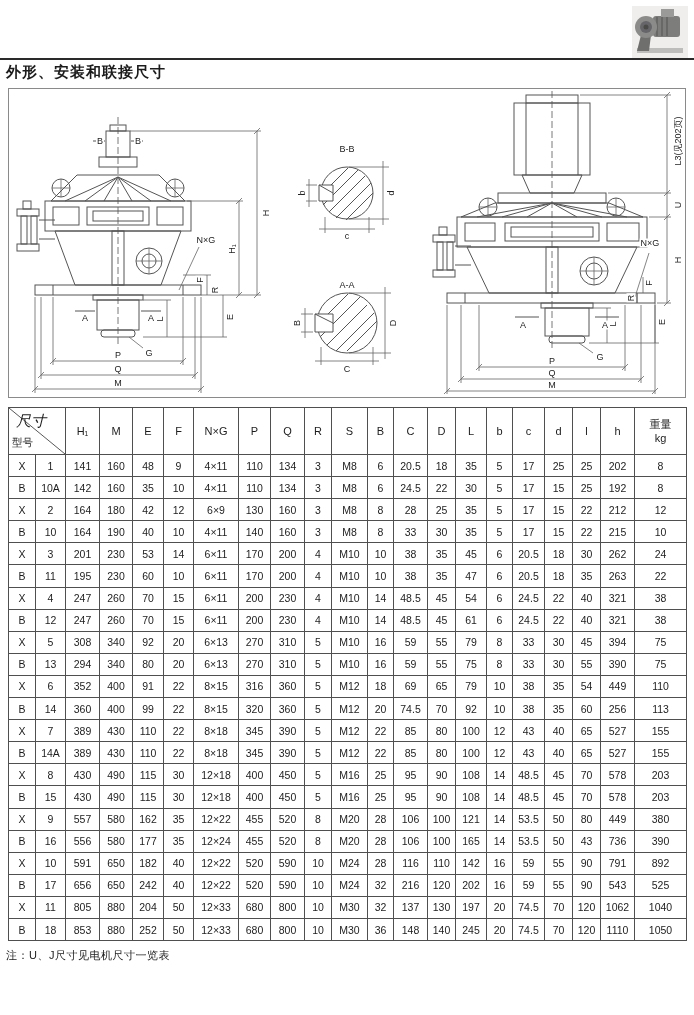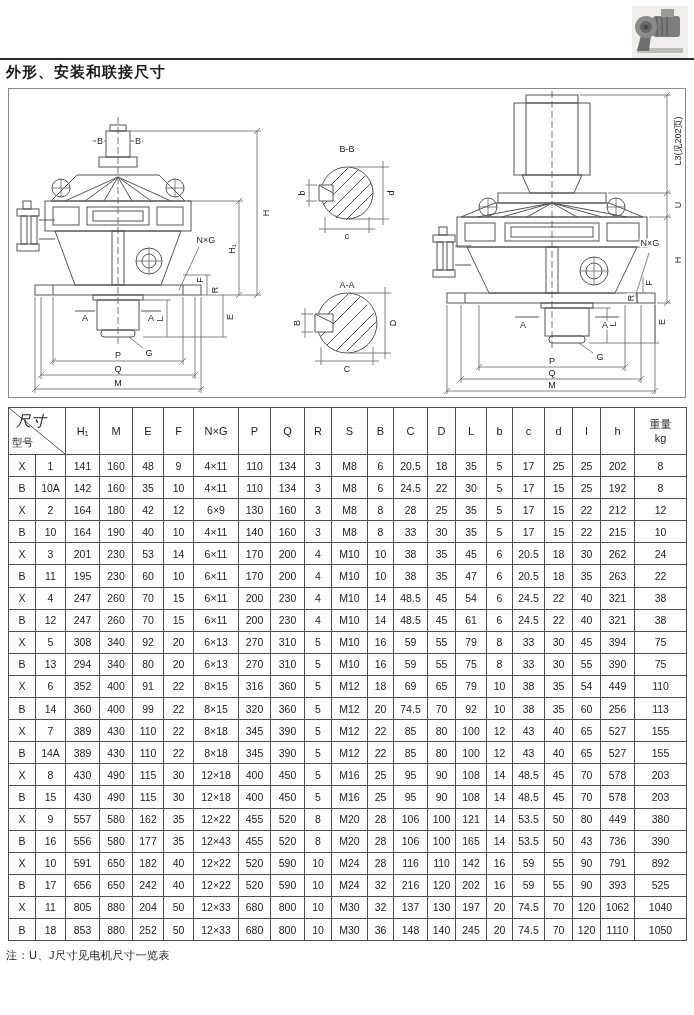--- a/index.html
+++ b/index.html
@@ -748,21 +748,21 @@
           <td>449</td>
           <td>380</td>
         </tr>
         <tr>
           <td>B</td>
           <td>16</td>
           <td>556</td>
           <td>580</td>
           <td>177</td>
           <td>35</td>
-          <td>12×43</td>
+          <td>12×24</td>
           <td>455</td>
           <td>520</td>
           <td>8</td>
           <td>M20</td>
           <td>28</td>
           <td>106</td>
           <td>100</td>
           <td>165</td>
           <td>14</td>
           <td>53.5</td>
@@ -807,21 +807,21 @@
           <td>10</td>
           <td>M24</td>
           <td>32</td>
           <td>216</td>
           <td>120</td>
           <td>202</td>
           <td>16</td>
           <td>59</td>
           <td>55</td>
           <td>90</td>
-          <td>393</td>
+          <td>543</td>
           <td>525</td>
         </tr>
         <tr>
           <td>X</td>
           <td>11</td>
           <td>805</td>
           <td>880</td>
           <td>204</td>
           <td>50</td>
           <td>12×33</td>

